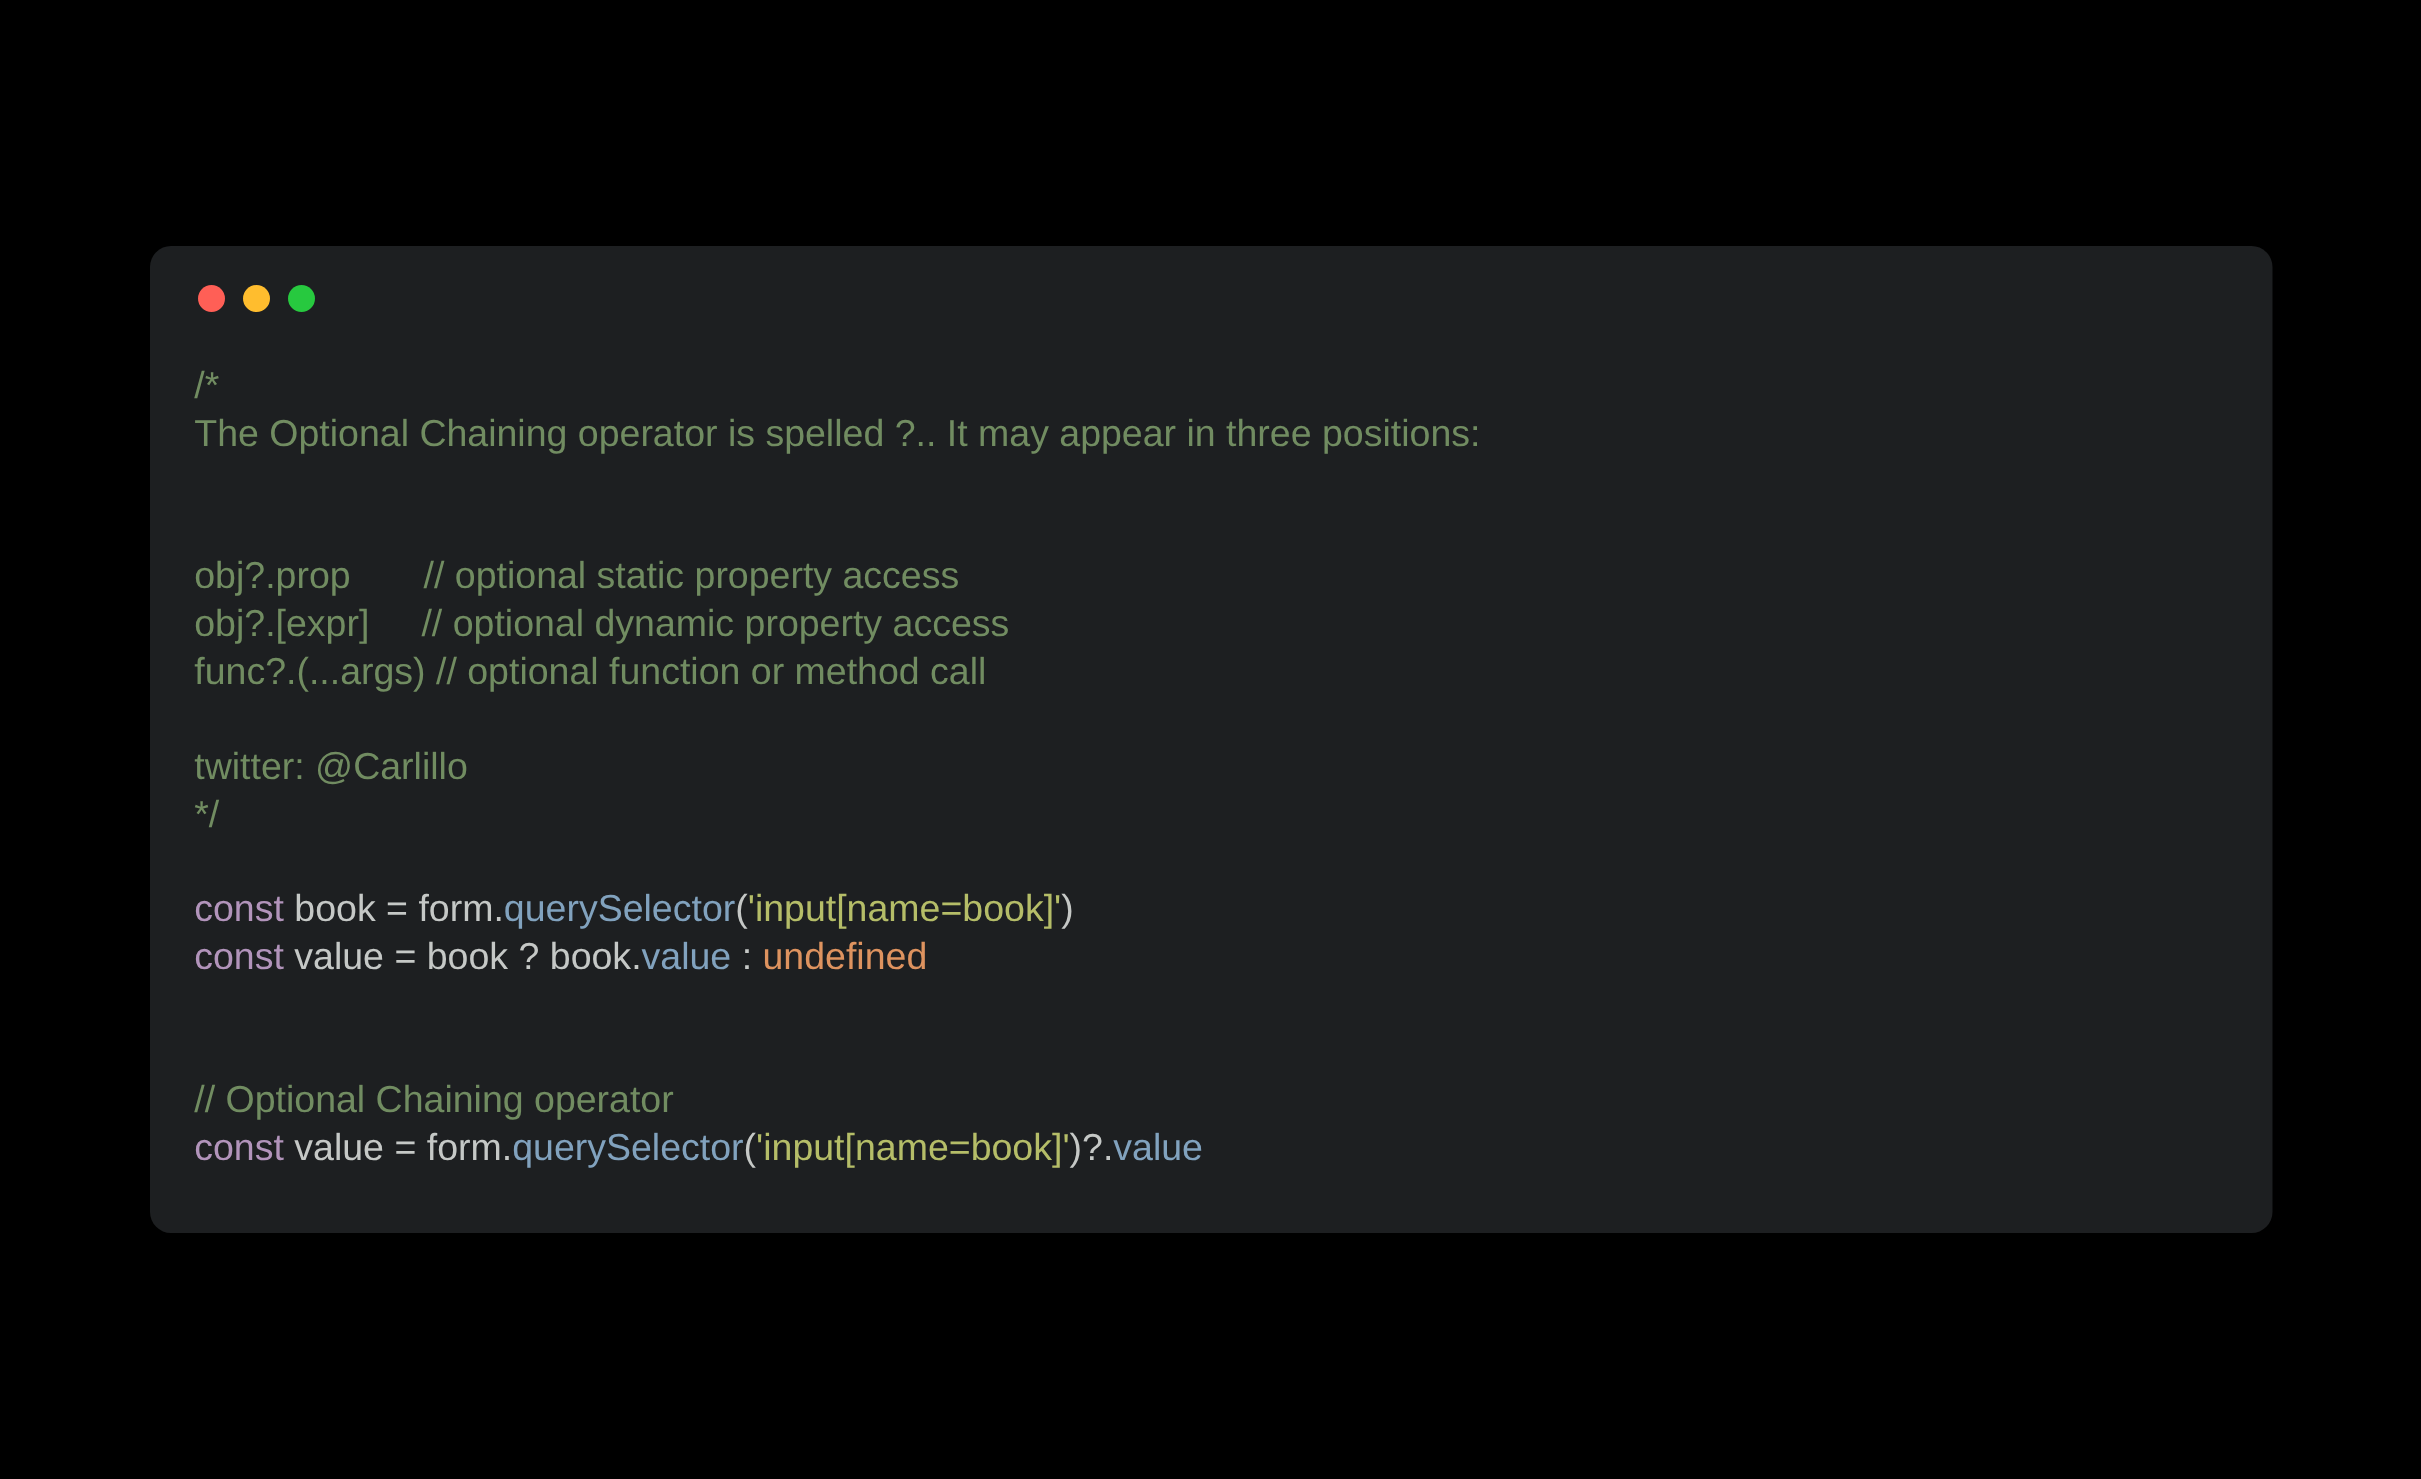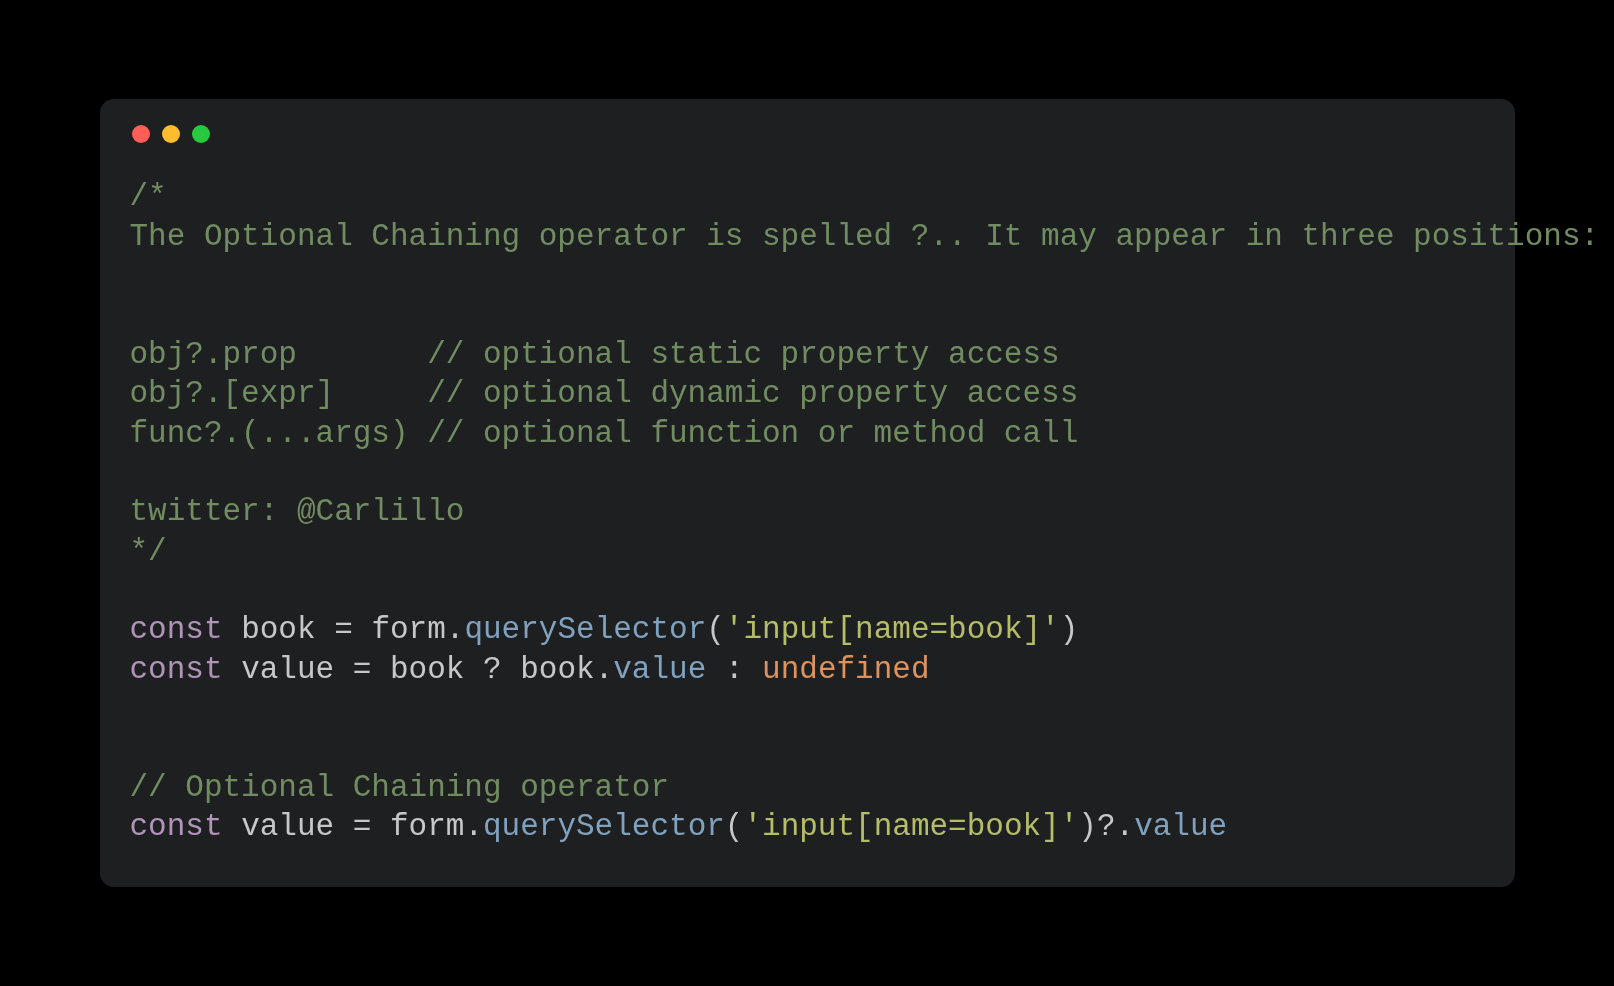--- a/index.html
+++ b/index.html
@@ -28,22 +28,22 @@
   .dot {
     width: 18px;
     height: 18px;
     border-radius: 50%;
   }
   .dot.red { background: #ff5f56; }
   .dot.yellow { background: #ffbd2e; }
   .dot.green { background: #27c93f; }
 
   pre.code {
-    font-family: Liberation Mono, monospace;
-    font-size: 31px;
+    font-family: Liberation Sans, sans-serif;
+    font-size: 25px;
     line-height: 1.27;
     white-space: pre;
     color: #c5c8c6;
   }
   .c-comment   { color: #718c61; }
   .c-keyword   { color: #b294bb; }
   .c-ident     { color: #c5c8c6; }
   .c-op        { color: #c5c8c6; }
   .c-call      { color: #81a2be; }
   .c-string    { color: #b5bd68; }

